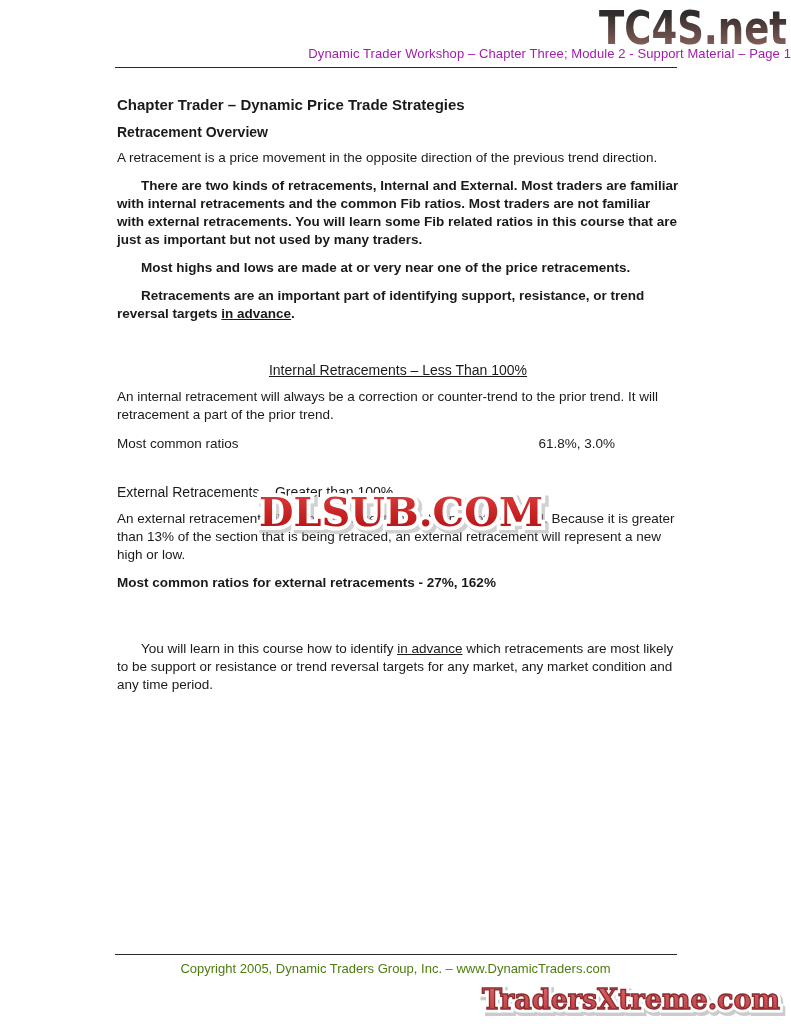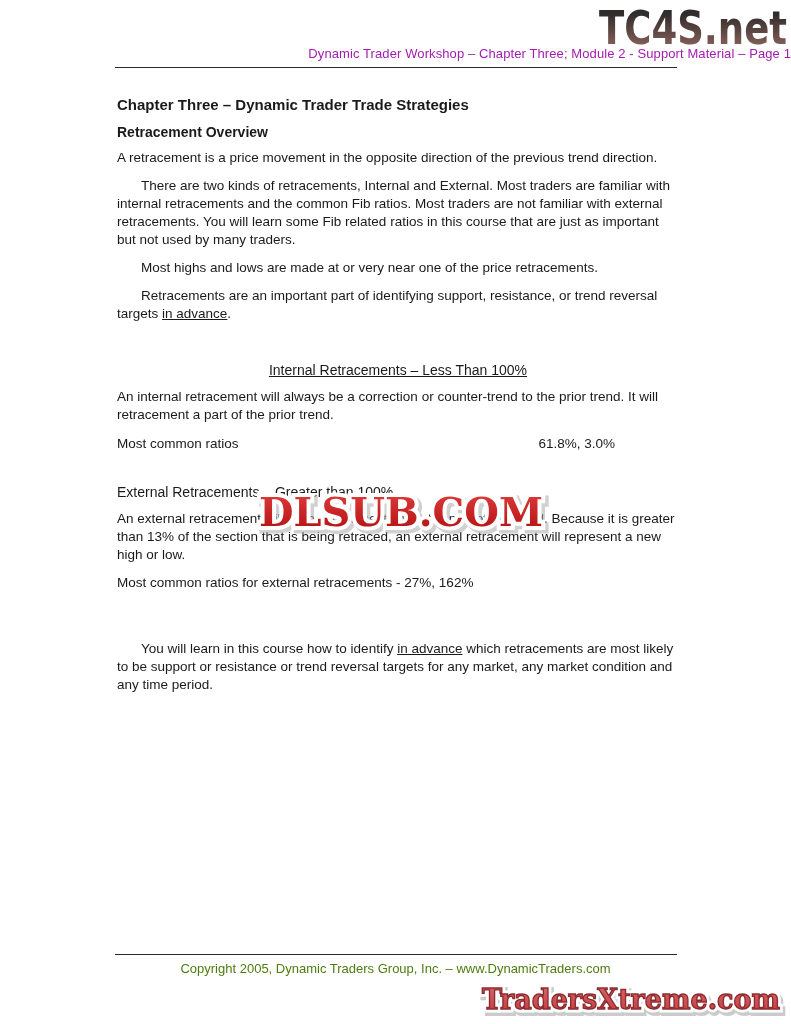--- a/index.html
+++ b/index.html
@@ -16,22 +16,22 @@
   .rule { position:absolute; left:115px; width:562px; border-top:1.8px solid #2a2a2a; }
   .rule-top { top:67px; }
   .rule-bottom { top:954px; }
   .content { position:absolute; left:117px; top:96px; width:562px; font-size:13.5px; line-height:18px; }
   .h-bold { font-weight:bold; font-size:15px; line-height:18px; }
   .chapter { margin:0 0 9px 0; }
   .module  { margin:0 0 37px 0; }
   .sec-bold { font-weight:bold; font-size:14px; margin:0 0 8px 0; }
   .para { margin:0 0 10px 0; }
   .indent { text-indent:24px; }
-  .gap-lg { margin-top:2px; }
-  .gap-md { margin-top:8px; }
+  .gap-lg { margin-top:2px;font-weight:bold; }
+  .gap-md { margin-top:8px;font-weight:bold; }
   .uheading { font-size:14px; text-decoration:underline; margin:38px 0 9px 0;text-align:center; }
   .uheading2 { font-size:14px; margin:30px 0 9px 0; }
   .u { text-decoration:underline; }
   .ratios-line { margin:11px 0 0 0; white-space:nowrap; }
   .ratio-spacer { display:inline-block; width:300px; }
   .closing { margin-top:48px; }
   .dlsub-wm { position:absolute; left:248px; top:482px; }
   .footer-copy {
     position:absolute; top:961px; left:0; width:791px; text-align:center;
     font-size:13px; color:#4d7c0f;
@@ -51,21 +51,21 @@
         <stop offset="0.25" stop-color="#322d2d"></stop>
         <stop offset="1" stop-color="#9c6d64"></stop>
       </linearGradient>
     </defs>
     <text x="98" y="41" text-anchor="middle" font-family="DejaVu Sans, sans-serif" font-weight="bold" font-size="46" fill="url(#gradTC)" textLength="188" lengthAdjust="spacingAndGlyphs">TC4S.net</text>
   </svg>
 
   <div class="rule rule-top"></div>
 
   <div class="content">
-    <div class="h-bold chapter">Chapter Three – Dynamic Trader Trade Strategies</div>
+    <div class="h-bold chapter">Chapter Trader – Dynamic Price Trade Strategies</div>
 
     <div class="sec-bold">Retracement Overview</div>
     <p class="para">A retracement is a price movement in the opposite direction of the previous trend direction.</p>
     <p class="para indent gap-lg">There are two kinds of retracements, Internal and External. Most traders are familiar with internal retracements and the common Fib ratios. Most traders are not familiar with external retracements. You will learn some Fib related ratios in this course that are just as important but not used by many traders.</p>
     <p class="para indent gap-lg">Most highs and lows are made at or very near one of the price retracements.</p>
     <p class="para indent gap-md"><span>Retracements are an important part of identifying support, resistance, or trend reversal targets </span><span class="u">in advance</span><span>.</span></p>
 
     <div class="uheading">Internal Retracements – Less Than 100%</div>
     <p class="para">An internal retracement will always be a correction or counter-trend to the prior trend. It will retracement a part of the prior trend.</p>
     <p class="ratios-line"><span>Most common ratios</span><span class="ratio-spacer"></span><span>61.8%, 3.0%</span></p>

